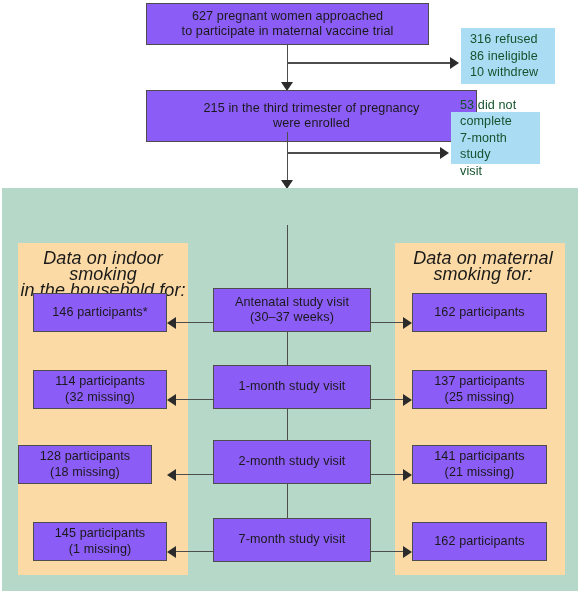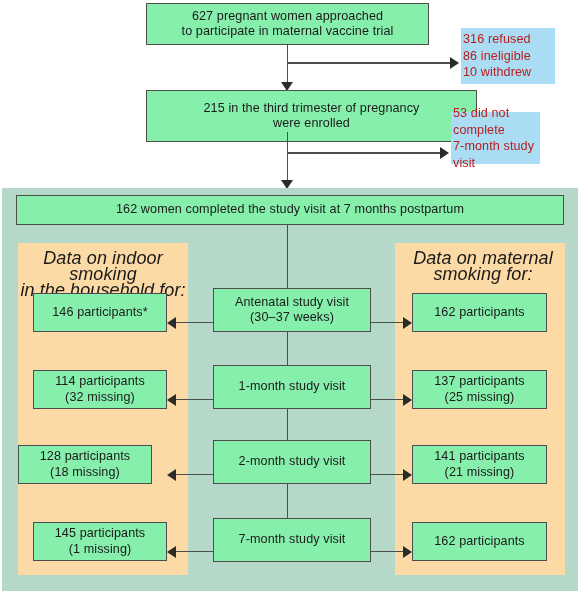--- a/index.html
+++ b/index.html
@@ -22,39 +22,39 @@
   
   .abs { position: absolute; box-sizing: border-box; }
 
   .panel-green {
     background: #b6d8c8;
   }
   .panel-orange {
     background: #fcdaa5;
   }
   .box-white {
-    background: #86efac;
+    background: #8b5cf6;
     border: 1.4px solid #4d4d4d;
     display: flex;
     align-items: center;
     justify-content: center;
     text-align: center;
     color: #1a1a1a;
     font-size: 12.6px;
     line-height: 15.5px;
     letter-spacing: 0.1px;
   }
   .box-blue {
     background: #aadcf4;
     display: flex;
     align-items: center;
-    color: #b91c1c;
+    color: #14532d;
     font-size: 12.6px;
     line-height: 16.5px;
-    padding-left: 2px;
+    padding-left: 9px;
     letter-spacing: 0.1px;
   }
   .panel-title {
     font-style: italic;
     font-size: 18px;
     line-height: 16px;
     text-align: center;
     color: #1a1a1a;
     letter-spacing: 0.1px;
   }
@@ -109,21 +109,20 @@
   <div class="abs arrow-right" style="left:440px; top:147px;"></div>
   <div class="abs arrow-down" style="left:281.3px; top:180px;"></div>
 
   <div class="abs box-blue nowrap" style="left:451px; top:112px; width:89px; height:52px;">53 did not
 complete
 7-month study
 visit</div>
 
   <div class="abs panel-green" style="left:2px; top:188px; width:576px; height:403px;"></div>
 
-  <div class="abs box-white" style="left:16px; top:195px; width:548px; height:30px;">162 women completed the study visit at 7 months postpartum</div>
 
   <div class="abs v-line" style="left:286.6px; top:225px; height:294px;"></div>
 
   <div class="abs panel-orange" style="left:18px; top:243px; width:170px; height:332px;"></div>
   <div class="abs panel-orange" style="left:395px; top:243px; width:170px; height:332px;"></div>
 
   <div class="abs panel-title nowrap" style="left:18px; top:250px; width:170px;">Data on indoor smoking
 in the household for:</div>
   <div class="abs panel-title nowrap" style="left:395px; top:250px; width:176px;">Data on maternal
 smoking for:</div>

